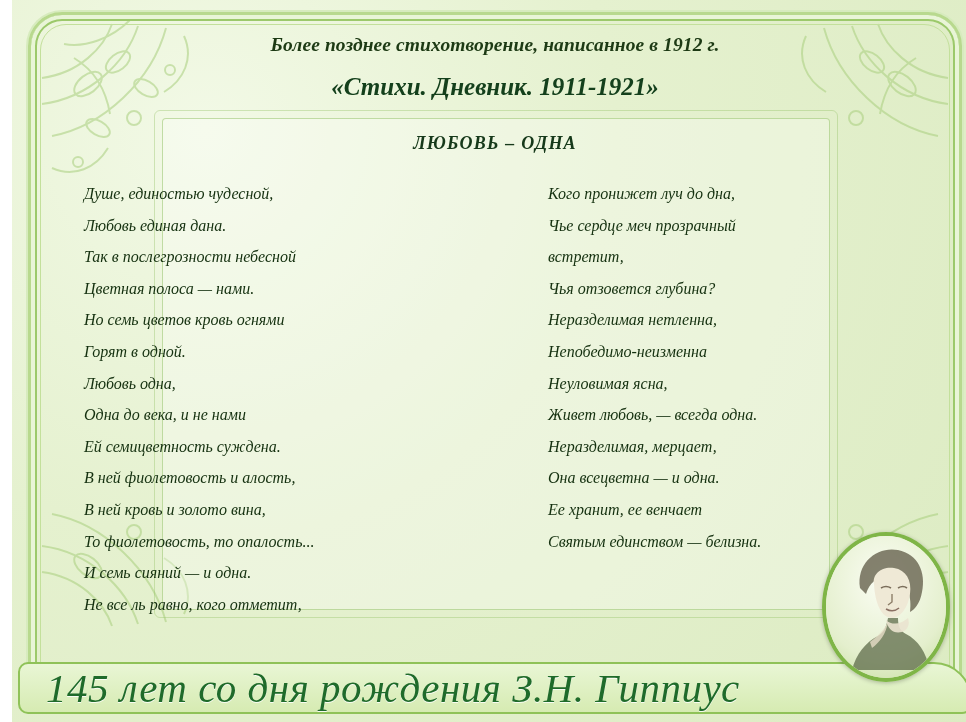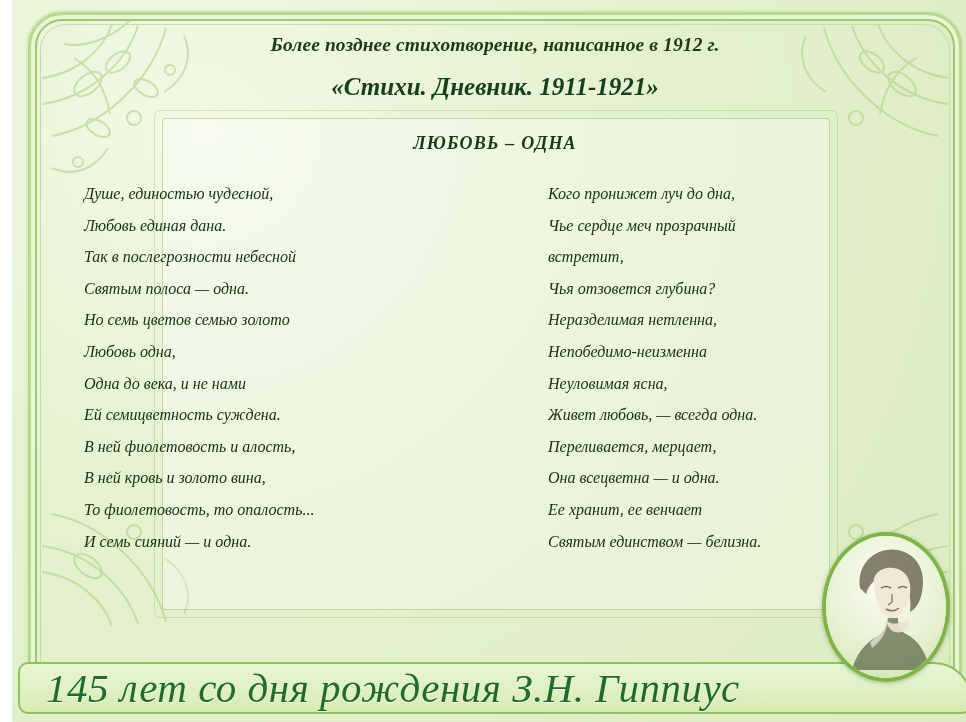--- a/index.html
+++ b/index.html
@@ -225,40 +225,42 @@
     <div class="head-line2">«Стихи. Дневник. 1911-1921»</div>
   </div>
 
   <div class="poem-title">ЛЮБОВЬ – ОДНА</div>
 
   <div class="poem">
     <div class="col left">
       <div class="line">Душе, единостью чудесной,</div>
       <div class="line">Любовь единая дана.</div>
       <div class="line">Так в послегрозности небесной</div>
-      <div class="line">Святым полоса — одна.</div>
-      <div class="line">Но семь цветов семью золото</div>
+      <div class="line">Цветная полоса — нами.</div>
+      <div class="line">Но семь цветов кровь огнями</div>
+      <div class="line">Горят в одной.</div>
       <div class="line">Любовь одна,</div>
       <div class="line">Одна до века, и не нами</div>
       <div class="line">Ей семицветность суждена.</div>
       <div class="line">В ней фиолетовость и алость,</div>
       <div class="line">В ней кровь и золото вина,</div>
       <div class="line">То фиолетовость, то опалость...</div>
       <div class="line">И семь сияний — и одна.</div>
+      <div class="line">Не все ль равно, кого отметит,</div>
     </div>
     <div class="col right">
       <div class="line">Кого пронижет луч до дна,</div>
       <div class="line">Чье сердце меч прозрачный</div>
       <div class="line">встретит,</div>
       <div class="line">Чья отзовется глубина?</div>
       <div class="line">Неразделимая нетленна,</div>
       <div class="line">Непобедимо-неизменна</div>
       <div class="line">Неуловимая ясна,</div>
       <div class="line">Живет любовь, — всегда одна.</div>
-      <div class="line">Переливается, мерцает,</div>
+      <div class="line">Неразделимая, мерцает,</div>
       <div class="line">Она всецветна — и одна.</div>
       <div class="line">Ее хранит, ее венчает</div>
       <div class="line">Святым единством — белизна.</div>
     </div>
   </div>
 
   <div class="banner">
     <div class="banner-text">145 лет со дня рождения З.Н. Гиппиус</div>
   </div>
 

